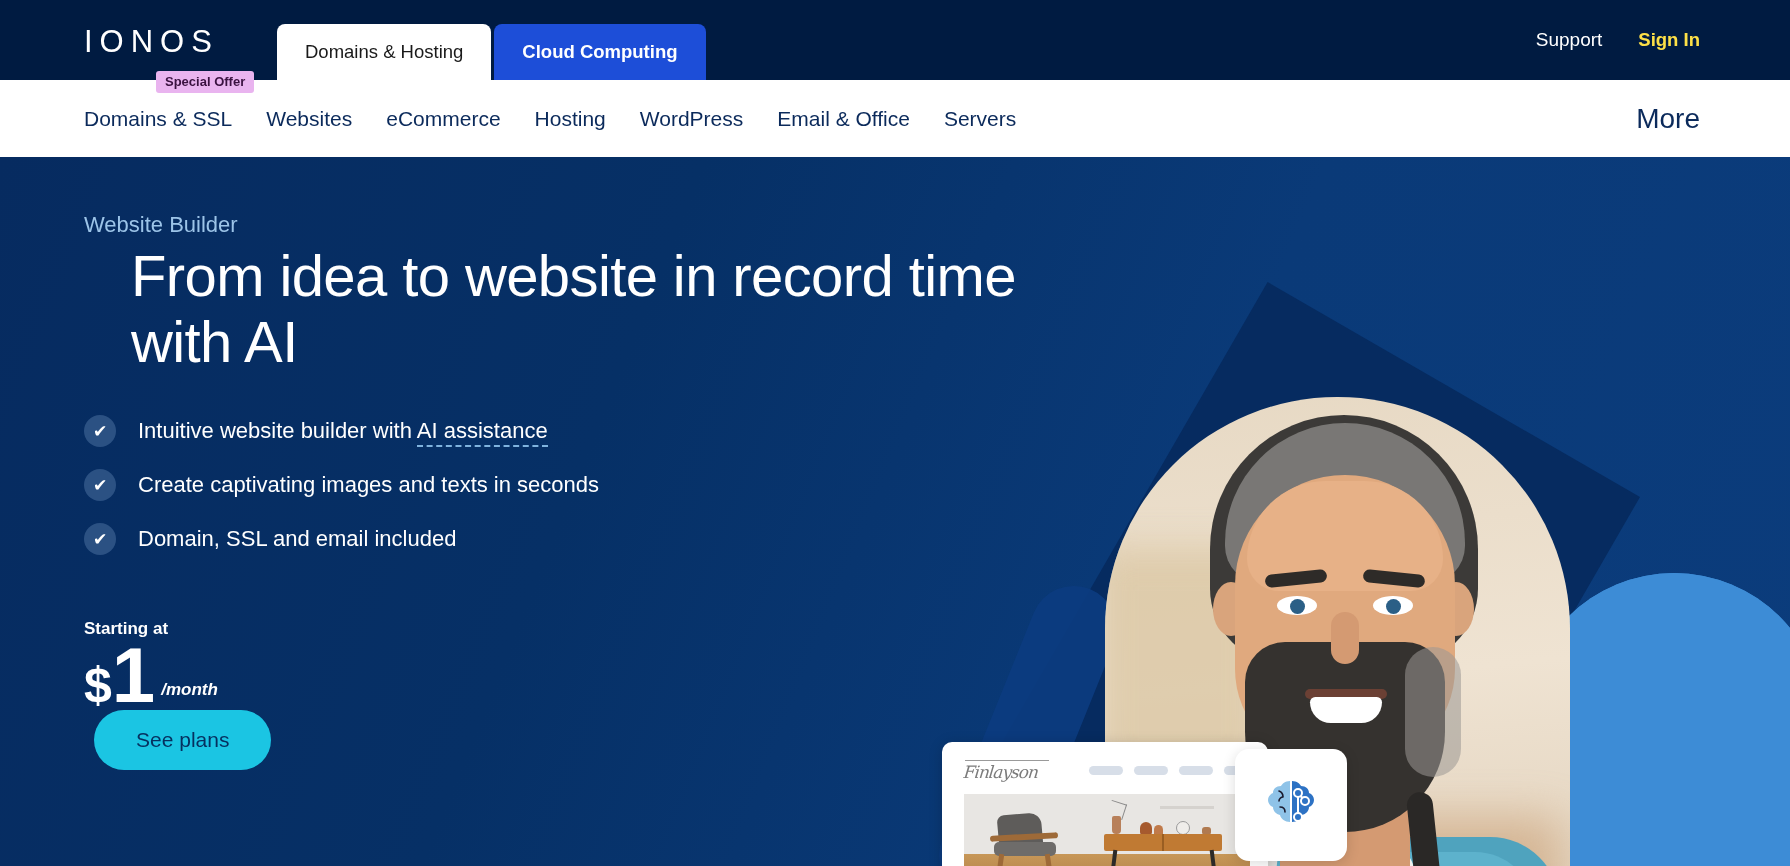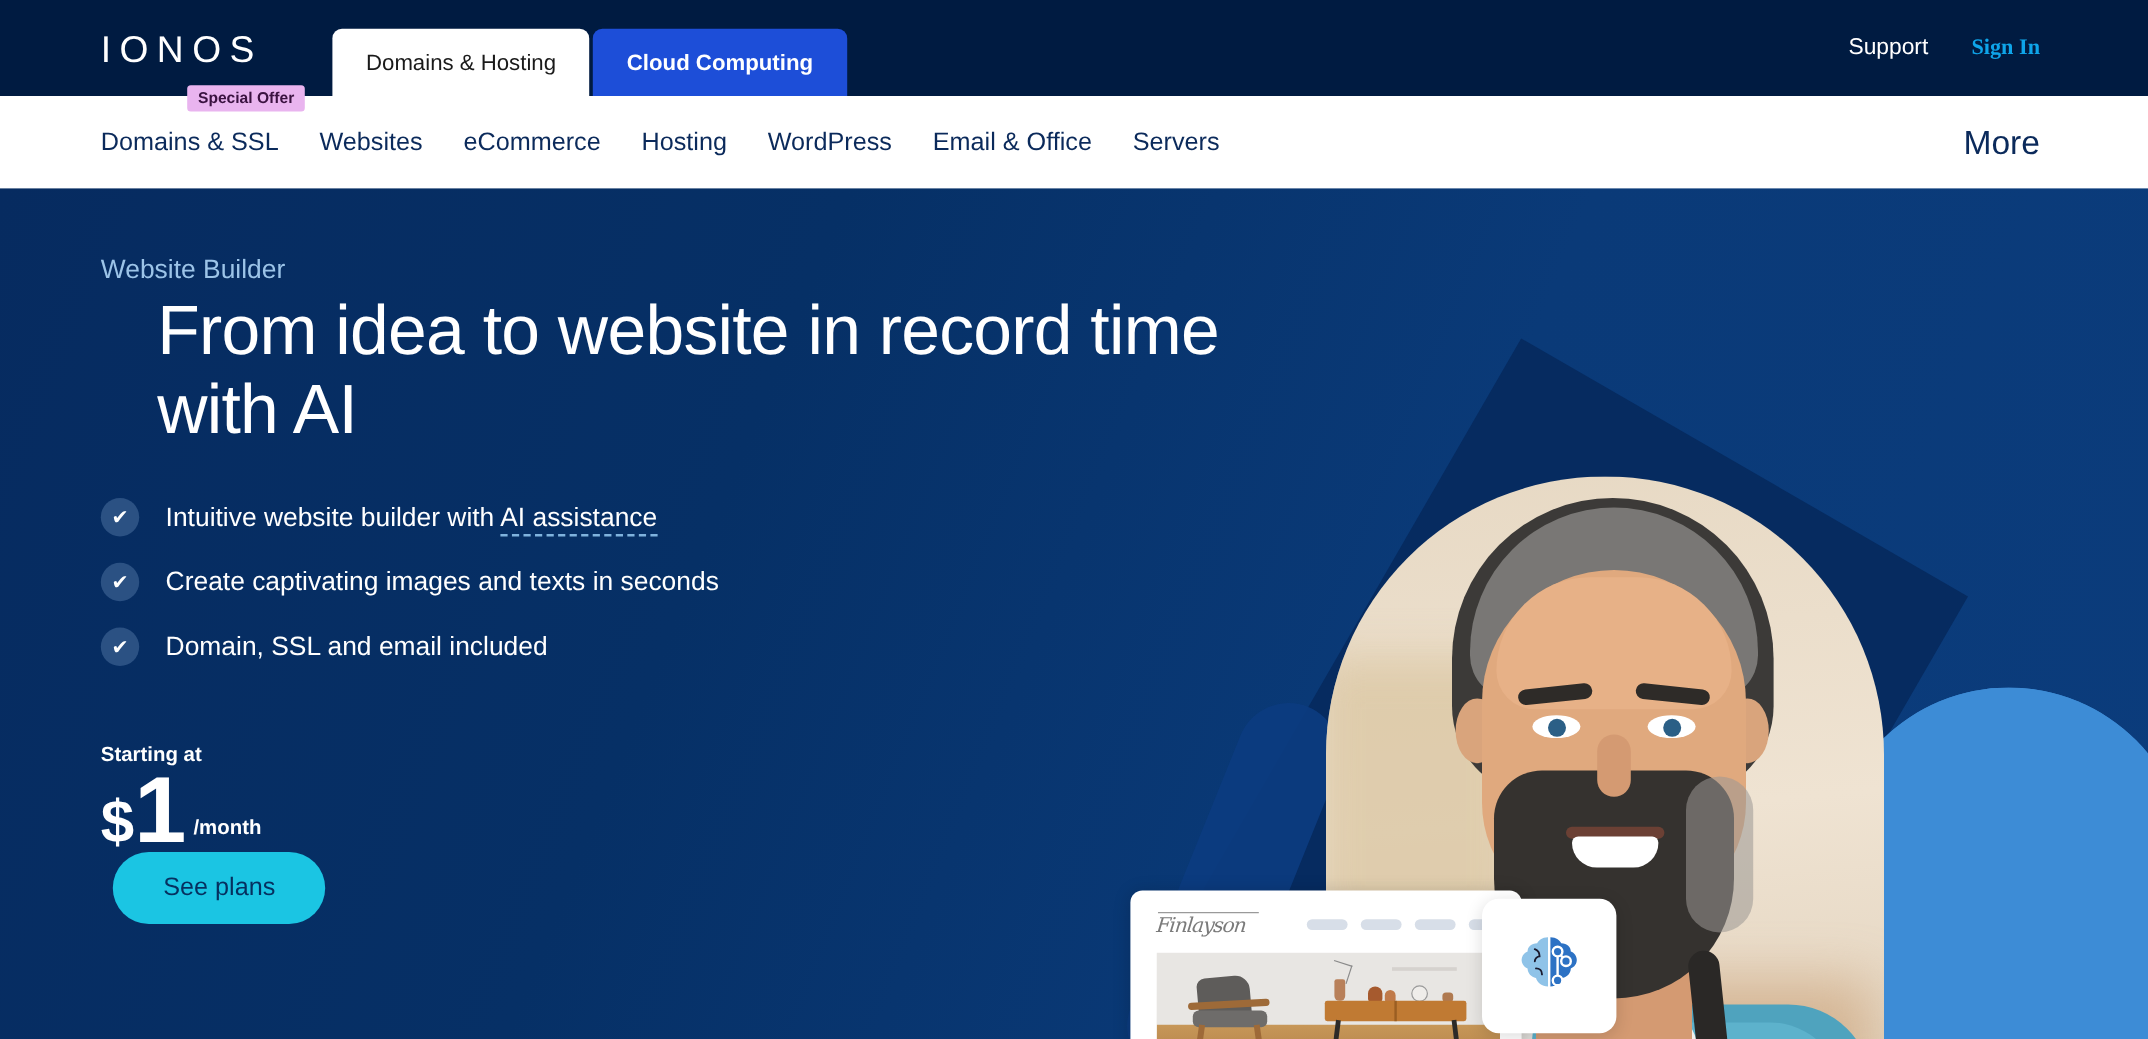--- a/index.html
+++ b/index.html
@@ -26,21 +26,21 @@
     height:56px; display:flex; align-items:center; justify-content:center;
     padding:16px 28px; font-size:18.5px;
     border-radius:8px 8px 0 0; cursor:pointer; white-space:nowrap;
   }
   .tab.active { background:#ffffff; color:#1a1a1a; font-weight:400; }
   .tab.inactive { background:#1d4ed8; color:#ffffff; font-weight:700; margin-left:3px;text-align:right; }
 
   .topright { position:absolute; right:0; top:0; height:80px;
               display:flex; align-items:center; gap:36px; padding-right:90px; }
   .topright .support { color:#ffffff; font-size:19px; font-weight:400; cursor:pointer; }
-  .topright .signin  { color:#0ea5e9; font-size:18.5px; font-weight:700; cursor:pointer;font-family:Liberation Serif, serif; }
+  .topright .signin  { color:#fde047; font-size:18.5px; font-weight:700; cursor:pointer; }
 
   
   .mainnav {
     position:absolute; left:0; top:80px; width:1790px; height:77px;
     background:#ffffff;
   }
   .navlist { position:absolute; left:84px; top:0; height:77px;
              display:flex; align-items:center; gap:0; }
   .navitem {
     position:relative; color:#0B2A5B; font-size:21px; font-weight:400;
@@ -241,21 +241,21 @@
     font-size:17px; flex:0 0 32px; margin-right:22px;
   }
   .feat-label { color:#ffffff; font-size:22px; font-weight:400; }
   .tooltip-term { border-bottom:2px dashed #7FB3DE; padding-bottom:2px; cursor:help; }
 
   .price-block { position:absolute; top:430px; left:0;margin-top:32px; }
   .starting { color:#ffffff; font-size:17px; font-weight:700; }
   .price-row { display:flex; align-items:flex-end; margin-top:2px; }
   .currency { color:#ffffff; font-size:50px; font-weight:700; line-height:.95; }
   .amount   { color:#ffffff; font-size:78px; font-weight:700; line-height:.88; letter-spacing:-2px; }
-  .permonth { color:#ffffff; font-size:17px; font-weight:700; margin:0 0 10px 8px; }
+  .permonth { color:#ffffff; font-size:17px; font-weight:700; margin:0 0 10px 8px;font-style:italic; }
 
   .cta {
     position:absolute; top:553px; left:10px;
     background:#1BC5E3; color:#06305F;
     font-size:21px; font-weight:400;
     border:none; border-radius:999px;
     padding:18px 42px; cursor:pointer;
     font-family:"Liberation Sans", sans-serif;
   }
 </style>

